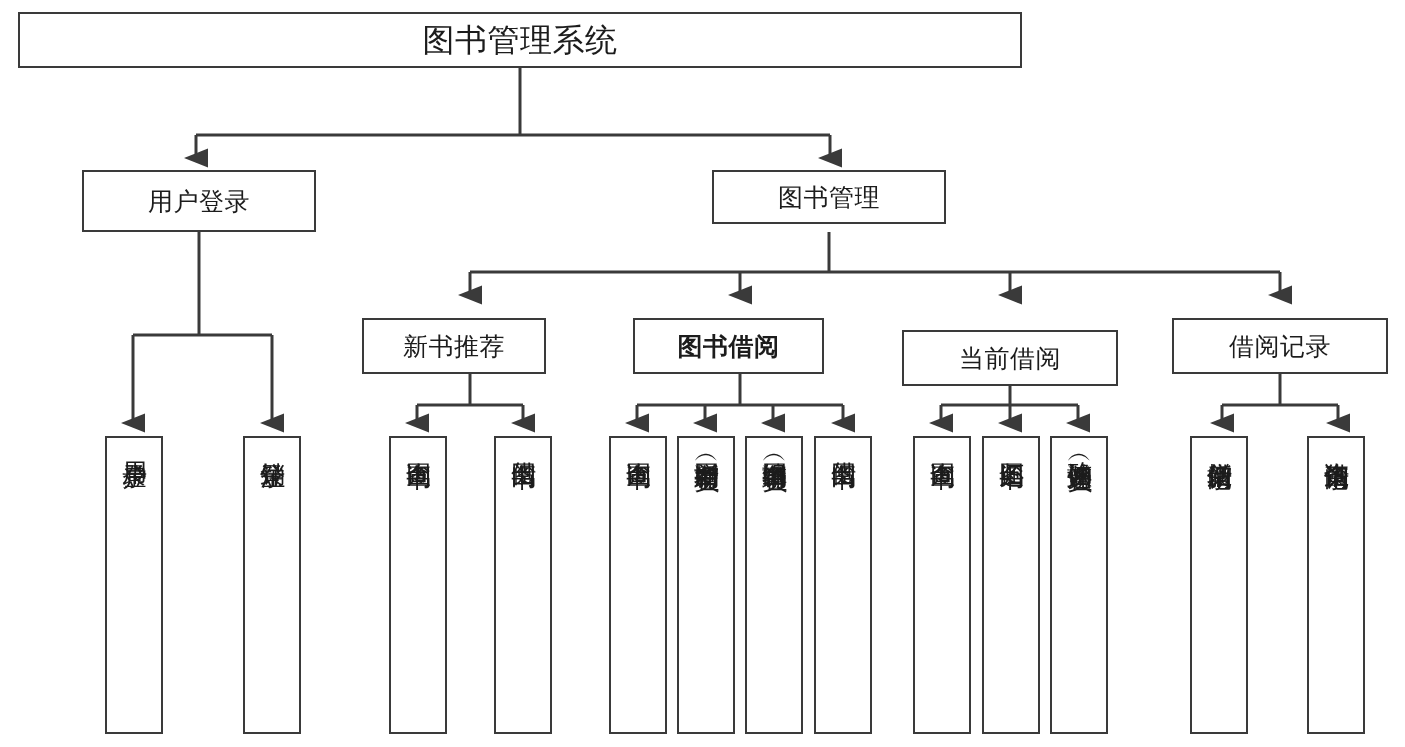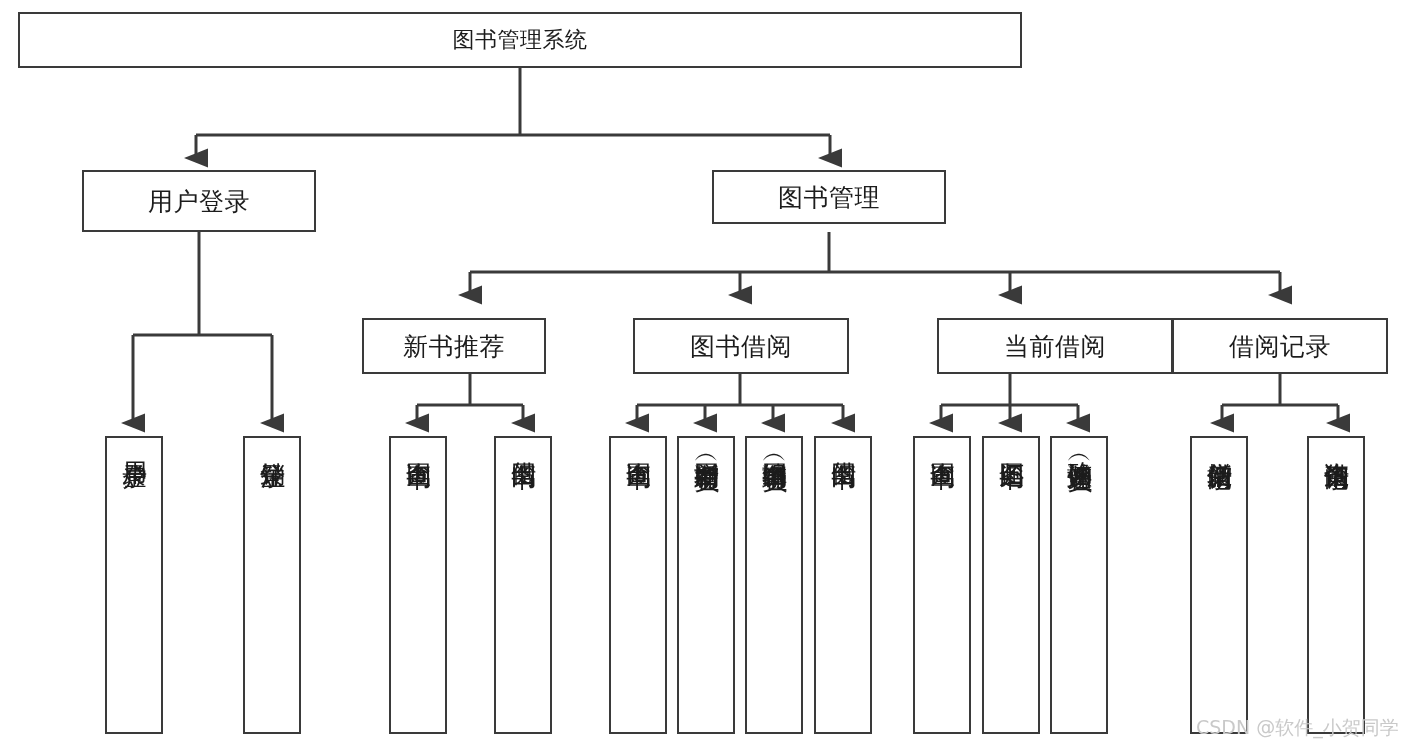--- a/index.html
+++ b/index.html
@@ -41,21 +41,21 @@
     text-align: center;
     line-height: 1.0;
     white-space: nowrap;
   }
   
   .node.horiz .lbl {
     font-size: 25px;
     letter-spacing: 0.5px;
   }
   .node.root .lbl {
-    font-size: 22px;
+    font-size: 32px;
   }
   
   .node.vert {
     align-items: flex-start;
     justify-content: center;
     padding-top: 4px;
   }
   .node.vert .lbl {
     writing-mode: vertical-rl;
     text-orientation: upright;
@@ -138,24 +138,24 @@
   <div class="node horiz" style="left:82px; top:170px; width:234px; height:62px;">
     <span class="lbl">用户登录</span>
   </div>
   <div class="node horiz" style="left:712px; top:170px; width:234px; height:54px;">
     <span class="lbl">图书管理</span>
   </div>
 
   <div class="node horiz" style="left:362px; top:318px; width:184px; height:56px;">
     <span class="lbl">新书推荐</span>
   </div>
-  <div class="node horiz" style="left:633px; top:318px; width:216px; height:56px;">
+  <div class="node horiz" style="left:633px; top:318px; width:191px; height:56px;font-weight:bold;">
     <span class="lbl">图书借阅</span>
   </div>
-  <div class="node horiz" style="left:902px; top:318px; width:236px; height:56px;margin-left:35px;">
+  <div class="node horiz" style="left:902px; top:330px; width:216px; height:56px;">
     <span class="lbl">当前借阅</span>
   </div>
   <div class="node horiz" style="left:1172px; top:318px; width:216px; height:56px;font-family:Liberation Serif, serif;">
     <span class="lbl">借阅记录</span>
   </div>
 
   <div class="node vert" style="left:105px; top:436px; width:58px; height:298px;">
     <span class="lbl">用户登录</span>
   </div>
   <div class="node vert" style="left:243px; top:436px; width:58px; height:298px;">
@@ -192,15 +192,14 @@
     <span class="lbl">确认归还（管理员）</span>
   </div>
 
   <div class="node vert" style="left:1190px; top:436px; width:58px; height:298px;">
     <span class="lbl">新增借阅记录</span>
   </div>
   <div class="node vert" style="left:1307px; top:436px; width:58px; height:298px;">
     <span class="lbl">查询借阅记录</span>
   </div>
 
-  <div class="watermark" style="left:1196px; top:715px;">CSDN @软件_小贺同学</div>
 
 </div>
 
 </body></html>

